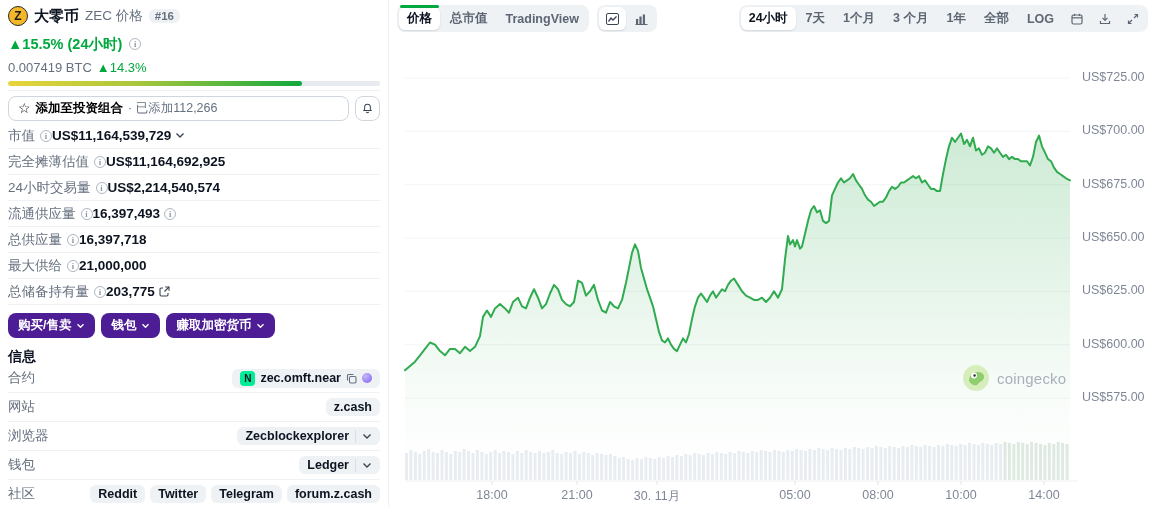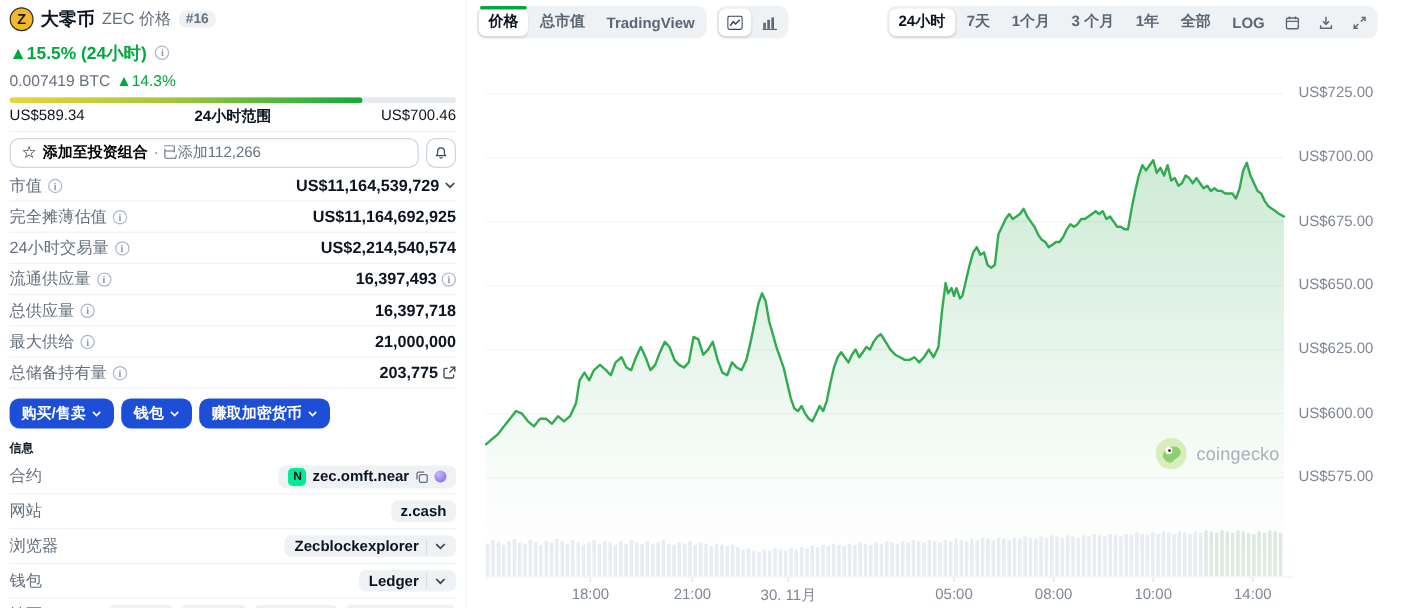--- a/index.html
+++ b/index.html
@@ -34,28 +34,28 @@
   .range-mid{font-weight:700;}
   .hr{border-top:1px solid #eff2f5;margin-top:4px;}
   .pf-row{display:flex;gap:6px;margin-top:5px;height:25px;}
   .pf-btn{flex:1;border:1px solid #cfd6e0;border-radius:8px;background:#fff;display:flex;align-items:center;
           gap:5px;padding:0 9px;font-size:13px;cursor:pointer;}
   .pf-star{font-size:14px;margin-top:-1px;}
   .pf-add{font-weight:700;font-size:12.5px;}
   .pf-added{color:#66707f;font-size:12.5px;}
   .bell-btn{width:25px;height:25px;border:1px solid #cfd6e0;border-radius:8px;background:#fff;
             display:flex;align-items:center;justify-content:center;cursor:pointer;}
-  .srow{display:flex;justify-content:space-between;align-items:center;height:25px;border-bottom:1px solid #eff2f5;}
+  .srow{display:flex;align-items:center;height:25px;border-bottom:1px solid #eff2f5;}
   .slabel{display:flex;align-items:center;gap:5px;color:#66707f;font-size:13.5px;}
   .sval{display:flex;align-items:center;gap:4px;font-size:13.5px;font-weight:600;}
   .stats{margin-top:2px;}
   .cta-row{display:flex;gap:6px;margin-top:8px;height:25px;}
-  .cta{background:#1d4ed8;color:#fff;font-weight:700;font-size:12.5px;border:none;border-radius:8px;
+  .cta{background:#4c1d95;color:#fff;font-weight:700;font-size:12.5px;border:none;border-radius:8px;
        display:flex;align-items:center;gap:5px;padding:0 10px;cursor:pointer;}
-  .sec-head{font-weight:700;font-size:10px;margin-top:10px;height:16px;}
+  .sec-head{font-weight:700;font-size:14px;margin-top:10px;height:16px;}
   .irow{display:flex;justify-content:space-between;align-items:center;height:28px;border-bottom:1px solid #eff2f5;}
   .ilabel{color:#66707f;font-size:13.5px;}
   .pill{background:#eff2f5;border-radius:6px;padding:2px 8px;font-size:12.5px;font-weight:600;color:#0d1421;
         display:inline-flex;align-items:center;gap:5px;cursor:pointer;}
   .pill .div{width:1px;height:13px;background:#d9dfe7;margin:0 1px;}
   .near-badge{width:15px;height:15px;background:#00ec97;border-radius:4px;color:#0d1421;font-weight:900;
               font-size:10px;display:flex;align-items:center;justify-content:center;}
   .gem{width:10px;height:10px;border-radius:50%;background:radial-gradient(circle at 35% 30%,#c9b8fb,#7c5cf0);}
   .pills{display:flex;gap:5px;}
   
@@ -352,25 +352,20 @@
 
   <div class="btc-row">
     <span>0.007419 BTC</span>
     <span class="btc-chg"><span>▲</span><span>14.3%</span></span>
   </div>
 
   <div class="range-wrap">
     <div class="range-track">
       <div class="range-fill" style="width: 79%;"></div>
     </div>
-    <div class="range-labels">
-      <span>US$589.34</span>
-      <span class="range-mid">24小时范围</span>
-      <span>US$700.46</span>
-    </div>
   </div>
 
   <div class="hr"></div>
 
   <div class="pf-row">
     <button class="pf-btn">
       <span class="pf-star">☆</span>
       <span class="pf-add">添加至投资组合</span>
       <span class="pf-added">· 已添加112,266</span>
     </button>

